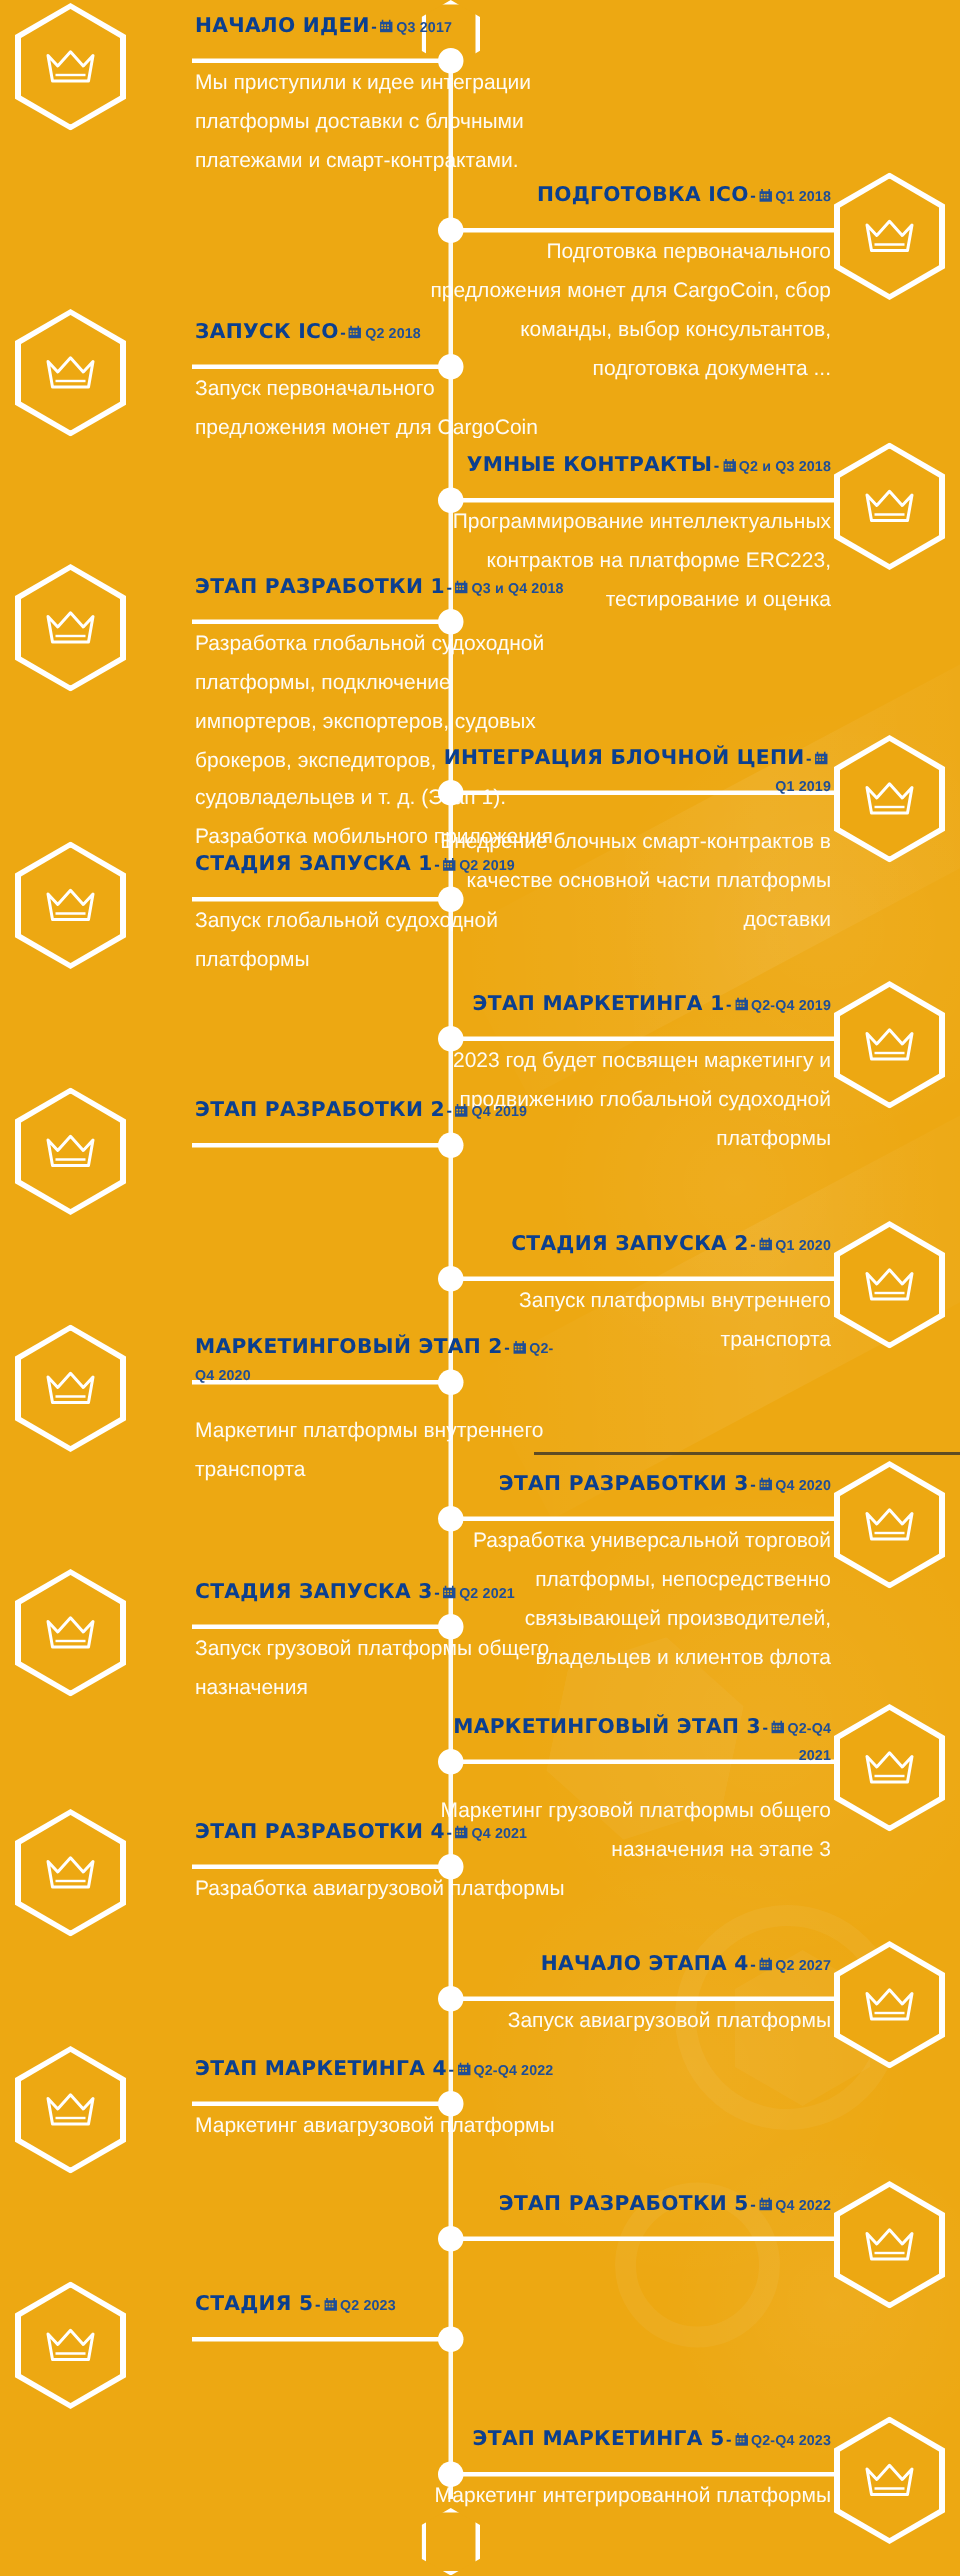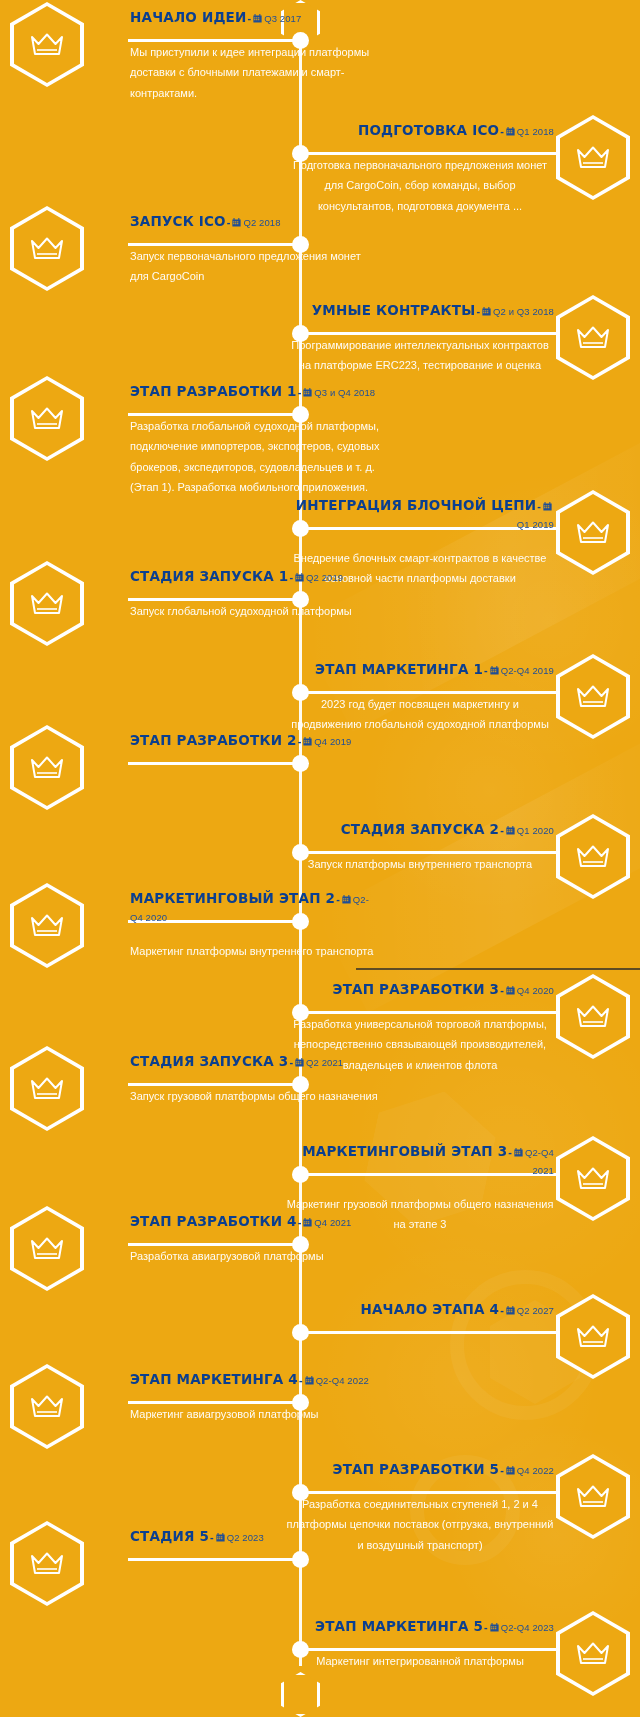--- a/index.html
+++ b/index.html
@@ -197,33 +197,33 @@
 
   .node .cal {
     display: inline-block;
     vertical-align: -1px;
     margin: 0 2px 0 1px;
   }
 
   .node .date {
     font-size: 9.5px;
     color: #1f4e96;
-    font-weight: normal;
+    font-weight: bold;
     letter-spacing: 0.1px;
     text-align: center;
   }
 
   .node .desc {
-    font-size: 11px;
+    font-size: 14px;
     line-height: 1.85;
     color: #ffffff;
     opacity: 0.96;
   }
   .node.left .desc  { padding-top: 4px; }
-  .node.right .desc { padding-top: 4px; text-align: center; }
+  .node.right .desc { padding-top: 4px; }
 </style>
 </head>
 <body>
 
 <div id="roadmap">
 
   <div class="bg-deco d1"></div>
   <div class="bg-deco d2"></div>
   <div class="bg-deco d3"></div>
   <div class="bg-deco d4"></div>
@@ -631,20 +631,21 @@
               <rect x="0.5" y="2" width="11" height="9.3" fill="#1f4e96"></rect>
               <rect x="1.6" y="4.4" width="1.6" height="1.5" fill="#eda812"></rect>
               <rect x="4.2" y="4.4" width="1.6" height="1.5" fill="#eda812"></rect>
               <rect x="6.8" y="4.4" width="1.6" height="1.5" fill="#eda812"></rect>
               <rect x="1.6" y="6.8" width="1.6" height="1.5" fill="#eda812"></rect>
               <rect x="4.2" y="6.8" width="1.6" height="1.5" fill="#eda812"></rect>
               <rect x="6.8" y="6.8" width="1.6" height="1.5" fill="#eda812"></rect>
               <rect x="2" y="0" width="1.4" height="2.6" fill="#1f4e96"></rect>
               <rect x="8.4" y="0" width="1.4" height="2.6" fill="#1f4e96"></rect>
             </svg><span class="date">Q2 2027</span></div>
+          <div class="desc">Запуск авиагрузовой платформы</div>
         </div>
       </div>
       <div class="node left" style="top: 1402px;">
         <div class="rule"></div>
         <div class="dot"></div>
         <div class="hexbadge">
           <div class="hexshape"></div>
           <svg class="crown" viewBox="0 0 34 26" fill="none" xmlns="http://www.w3.org/2000/svg">
             <path d="M2 5 L8.5 12 L17 2.5 L25.5 12 L32 5 L29 22 L5 22 Z" stroke="#ffffff" stroke-width="2" stroke-linejoin="round" fill="none"></path>
             <line x1="7" y1="18" x2="27" y2="18" stroke="#ffffff" stroke-width="1.6"></line>
@@ -680,21 +681,20 @@
               <rect x="0.5" y="2" width="11" height="9.3" fill="#1f4e96"></rect>
               <rect x="1.6" y="4.4" width="1.6" height="1.5" fill="#eda812"></rect>
               <rect x="4.2" y="4.4" width="1.6" height="1.5" fill="#eda812"></rect>
               <rect x="6.8" y="4.4" width="1.6" height="1.5" fill="#eda812"></rect>
               <rect x="1.6" y="6.8" width="1.6" height="1.5" fill="#eda812"></rect>
               <rect x="4.2" y="6.8" width="1.6" height="1.5" fill="#eda812"></rect>
               <rect x="6.8" y="6.8" width="1.6" height="1.5" fill="#eda812"></rect>
               <rect x="2" y="0" width="1.4" height="2.6" fill="#1f4e96"></rect>
               <rect x="8.4" y="0" width="1.4" height="2.6" fill="#1f4e96"></rect>
             </svg><span class="date">Q4 2022</span></div>
-          <div class="desc">Разработка соединительных ступеней 1, 2 и 4 платформы цепочки поставок (отгрузка, внутренний и воздушный транспорт)</div>
         </div>
       </div>
       <div class="node left" style="top: 1559px;">
         <div class="rule"></div>
         <div class="dot"></div>
         <div class="hexbadge">
           <div class="hexshape"></div>
           <svg class="crown" viewBox="0 0 34 26" fill="none" xmlns="http://www.w3.org/2000/svg">
             <path d="M2 5 L8.5 12 L17 2.5 L25.5 12 L32 5 L29 22 L5 22 Z" stroke="#ffffff" stroke-width="2" stroke-linejoin="round" fill="none"></path>
             <line x1="7" y1="18" x2="27" y2="18" stroke="#ffffff" stroke-width="1.6"></line>

